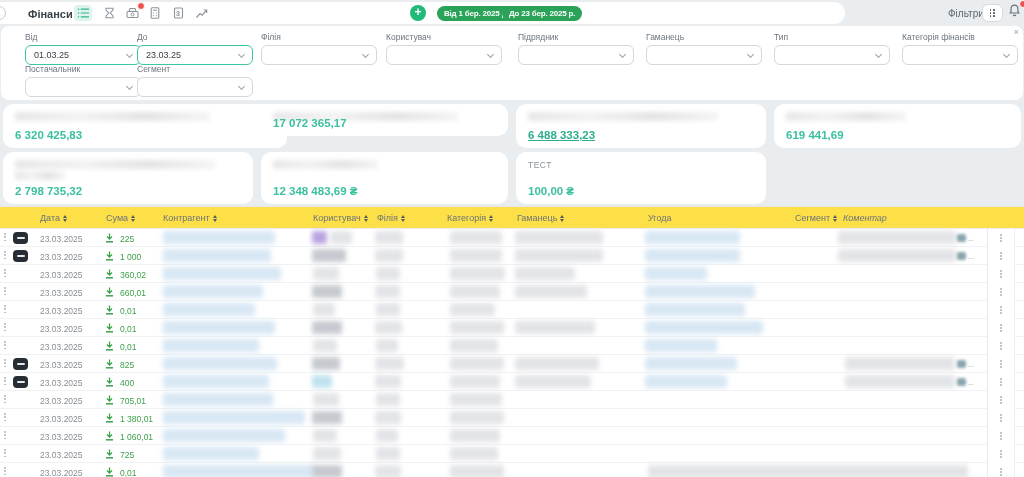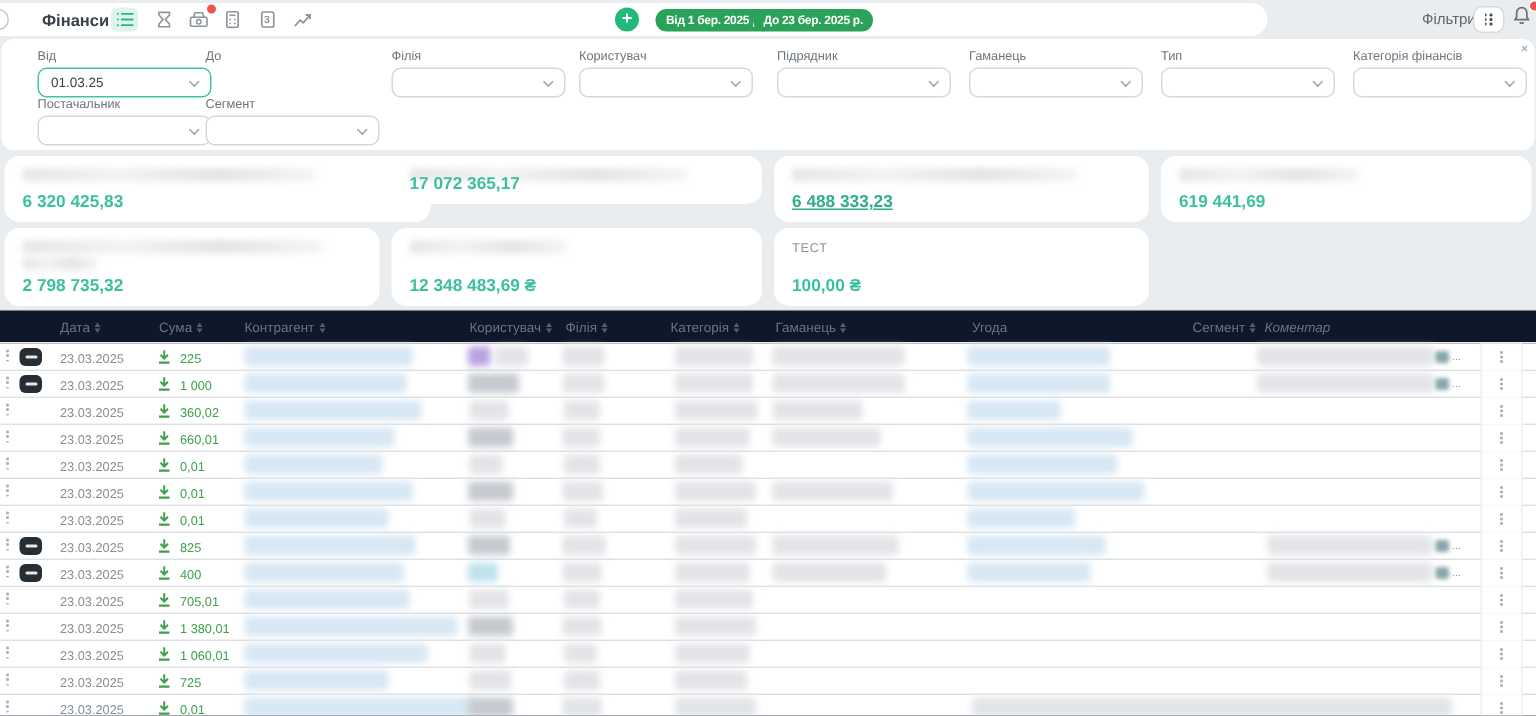--- a/index.html
+++ b/index.html
@@ -32,21 +32,21 @@
   .chev { position:absolute; right:8px; top:6px; width:5px; height:5px; border-right:1.2px solid #9aa2a8; border-bottom:1.2px solid #9aa2a8; transform:rotate(45deg); }
 
   
   .card { position:absolute; background:#fff; border-radius:10px; padding:8px 12px; }
   .blur-line { height:9px; border-radius:2px; filter:blur(2px); margin-bottom:2px; }
   .card-title { font-size:8.5px; color:#8d949c; letter-spacing:0.5px; }
   .card-amount { position:absolute; left:12px; bottom:7px; font-size:11.5px; font-weight:bold; color:#3cc0a0; }
   .card-amount.underlined { text-decoration:underline; color:#2fae8d; }
 
   
-  .table { position:absolute; top:206px; left:0; width:1024px; height:271px; background:#0f172a; border-top:1px solid #e4e7e9; }
+  .table { position:absolute; top:206px; left:0; width:1024px; height:271px; background:#fde047; border-top:1px solid #e4e7e9; }
   .thead { position:absolute; top:0; left:0; width:1024px; height:22px; border-bottom:1px solid #ececee; }
   .th { position:absolute; top:6px; font-size:9px; color:#6d747b; white-space:nowrap; display:flex; align-items:center; gap:3px; }
   .sort { display:inline-flex; flex-direction:column; gap:1px; }
   .sort i { width:0; height:0; border-left:2.5px solid transparent; border-right:2.5px solid transparent; }
   .sort .up { border-bottom:3px solid #555c63; }
   .sort .dn { border-top:3px solid #555c63; }
   .trow { position:absolute; left:0; width:1024px; height:18px; border-bottom:1px solid #f1f2f4; background:#fff; }
   .row-kebab { position:absolute; left:4px; top:4px; display:flex; flex-direction:column; gap:1.5px; cursor:pointer; }
   .row-kebab i { width:1.8px; height:1.8px; border-radius:50%; background:#aeb4b9; }
   .badge-dark { position:absolute; left:13px; top:3px; width:15px; height:12px; border-radius:4px; background:#262d35; }
@@ -154,20 +154,21 @@
 
   <div class="filters-panel">
     <span class="close-x">×</span>
     <div id="filter-fields">
         <div class="f-field" style="left: 24px; top: 6px;">
           <span class="f-label">Від</span>
           <div class="f-select active"><span>01.03.25</span><span class="chev"></span></div>
         </div>
         <div class="f-field" style="left: 136px; top: 6px;">
           <span class="f-label">До</span>
+          <div class="f-select active"><span>23.03.25</span><span class="chev"></span></div>
         </div>
         <div class="f-field" style="left: 260px; top: 6px;">
           <span class="f-label">Філія</span>
           <div class="f-select"><span></span><span class="chev"></span></div>
         </div>
         <div class="f-field" style="left: 385px; top: 6px;">
           <span class="f-label">Користувач</span>
           <div class="f-select"><span></span><span class="chev"></span></div>
         </div>
         <div class="f-field" style="left: 517px; top: 6px;">

